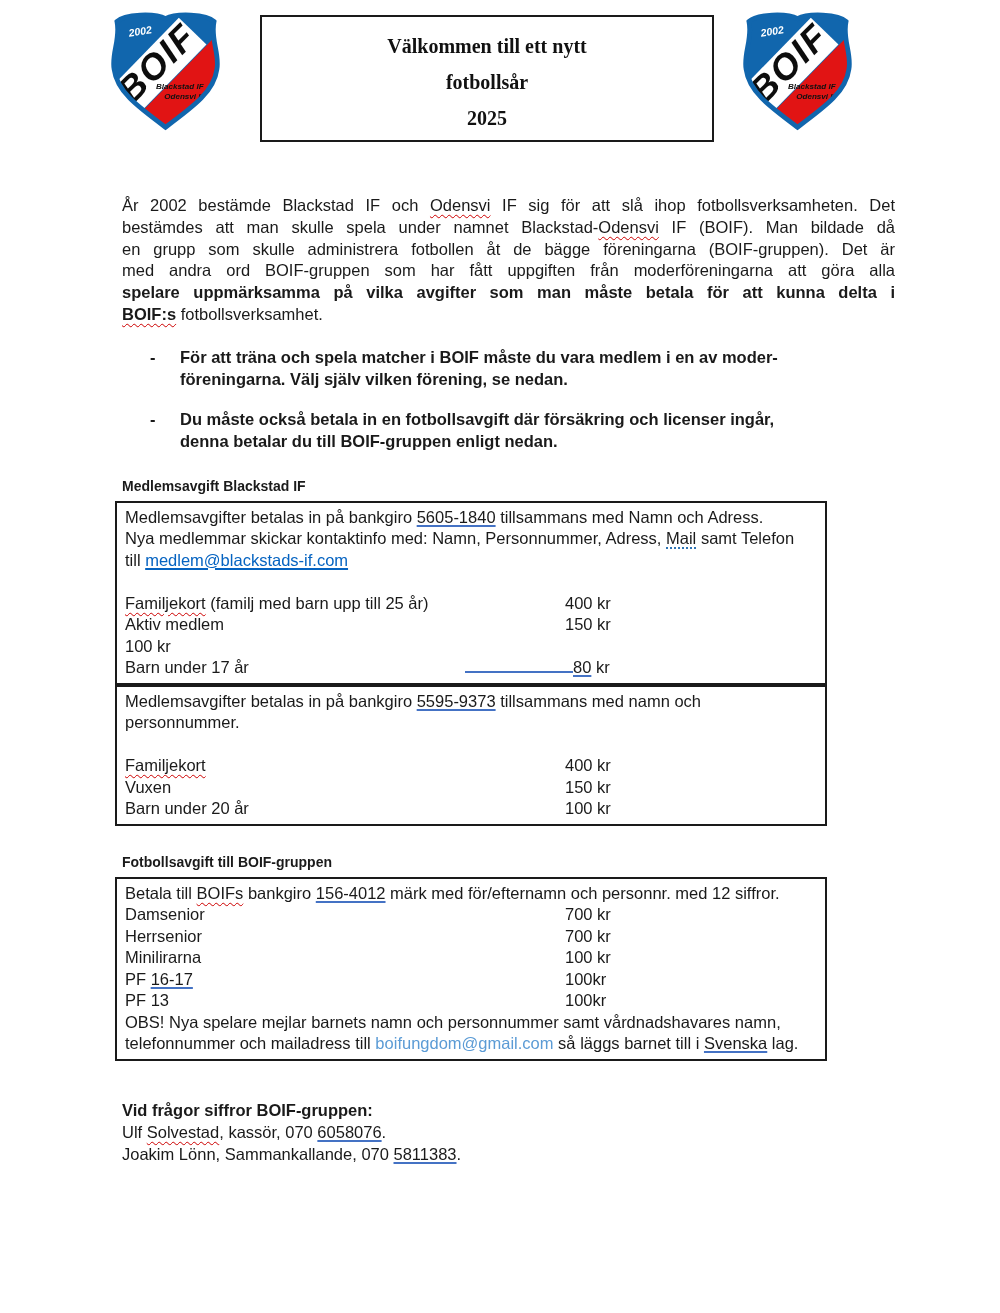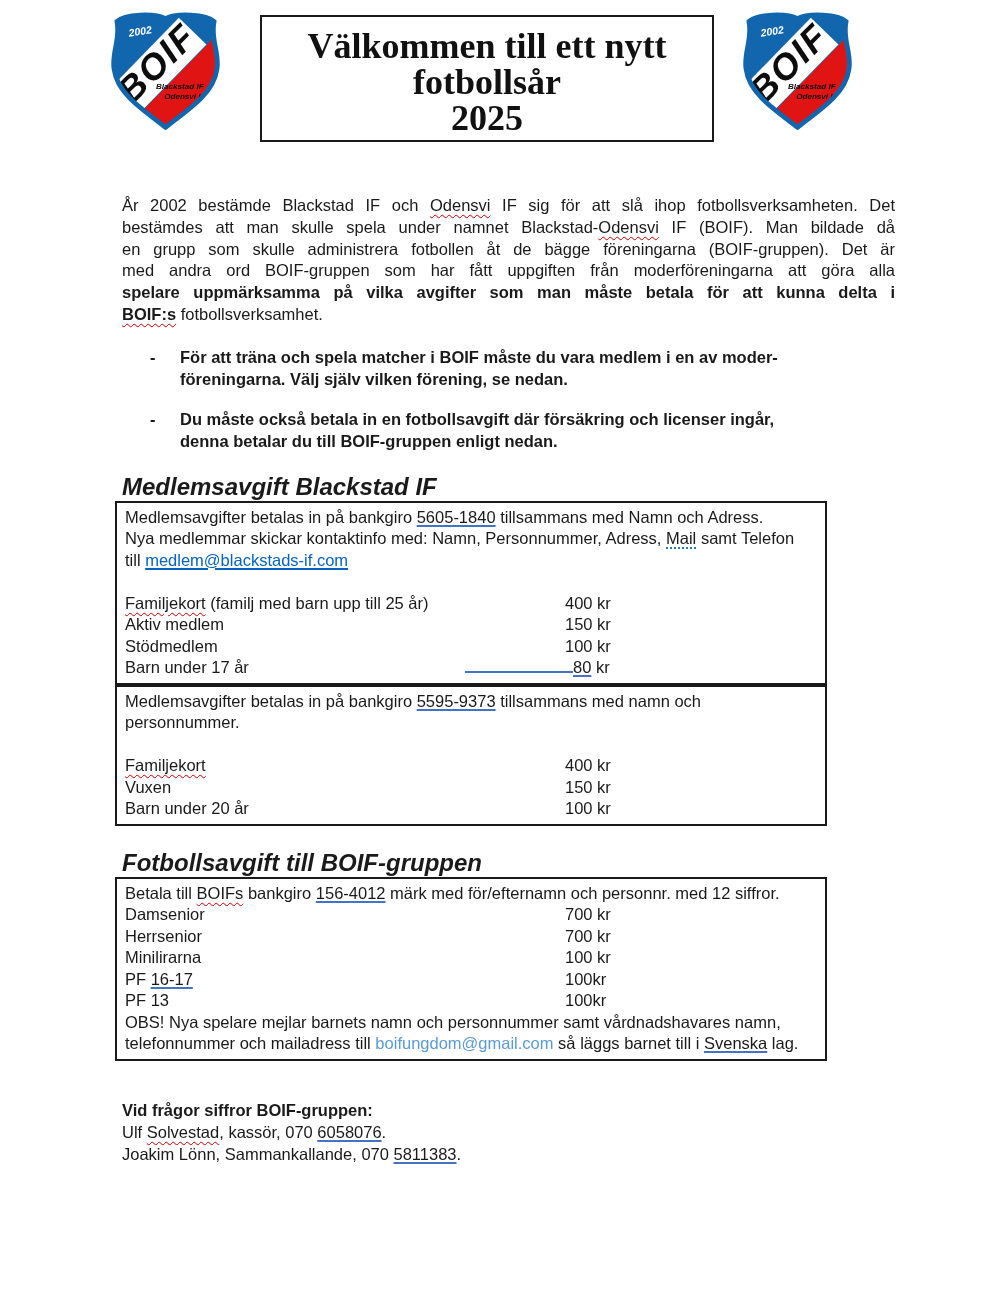--- a/index.html
+++ b/index.html
@@ -6,34 +6,34 @@
   .page{position:relative;width:1000px;height:1313px;background:#ffffff;overflow:hidden;
         font-family:"Liberation Sans","DejaVu Sans",sans-serif;color:#1a1a1a;}
 
   
   .logo{position:absolute;top:12px;width:115px;height:120px;}
   .logo-left{left:108px;}
   .logo-right{left:740px;}
   .title-box{position:absolute;left:260px;top:15px;width:454px;height:127px;
              border:2px solid #1a1a1a;box-sizing:border-box;text-align:center;
              font-family:"Liberation Serif","DejaVu Serif",serif;font-weight:bold;
-             font-size:36px;line-height:36px;padding-top:11px;color:#111;}
+             font-size:20px;line-height:36px;padding-top:11px;color:#111;}
 
   
   .content{position:absolute;left:122px;top:195px;width:773px;font-size:16.5px;line-height:21.8px;}
 
   .jline{text-align:justify;text-align-last:justify;white-space:normal;}
   .jlast{text-align:left;text-align-last:left;}
 
   .bullets{margin-top:21px;}
   .bullet{display:flex;margin-bottom:19px;font-weight:bold;}
   .bullet .dash{width:30px;margin-left:28px;flex:none;}
   .bullet .btxt{flex:1;}
 
-  .sec-heading{font-weight:bold;font-size:24px;margin-top:23px;margin-bottom:3px;font-style:italic;}
+  .sec-heading{font-weight:bold;font-size:14px;margin-top:23px;margin-bottom:3px;}
   .fee-box{border:2px solid #1a1a1a;box-sizing:border-box;width:712px;margin-left:-7px;
            padding:4px 8px;line-height:21.5px;}
   .fee-row{display:flex;}
   .fee-label{width:440px;flex:none;}
   .fee-value{flex:1;}
   .spacer-line{height:21.5px;}
 
   .contact{margin-top:38px;line-height:22px;}
   .contact-heading{font-weight:bold;}
 
@@ -123,21 +123,20 @@
       <div class="spacer-line"></div>
       <div class="fee-row">
         <span class="fee-label"><span class="seg-sq">Familjekort</span><span> (familj med barn upp till 25 år)</span></span>
         <span class="fee-value"><span>400 kr</span></span>
       </div>
       <div class="fee-row">
         <span class="fee-label"><span>Aktiv medlem</span></span>
         <span class="fee-value"><span>150 kr</span></span>
       </div>
       <div class="fee-row">
-        <span class="fee-label"><span>Stödmedlem</span></span>
         <span class="fee-value"><span>100 kr</span></span>
       </div>
       <div class="fee-row">
         <span class="fee-label"><span>Barn under 17 år</span></span>
         <span class="fee-value"><span class="seg-lead"></span><span class="seg-u">80</span><span> kr</span></span>
       </div>
     </div>
 
     <div class="fee-box">
       <div><span>Medlemsavgifter betalas in på bankgiro </span><span class="seg-u">5595-9373</span><span> tillsammans med namn och</span></div>

